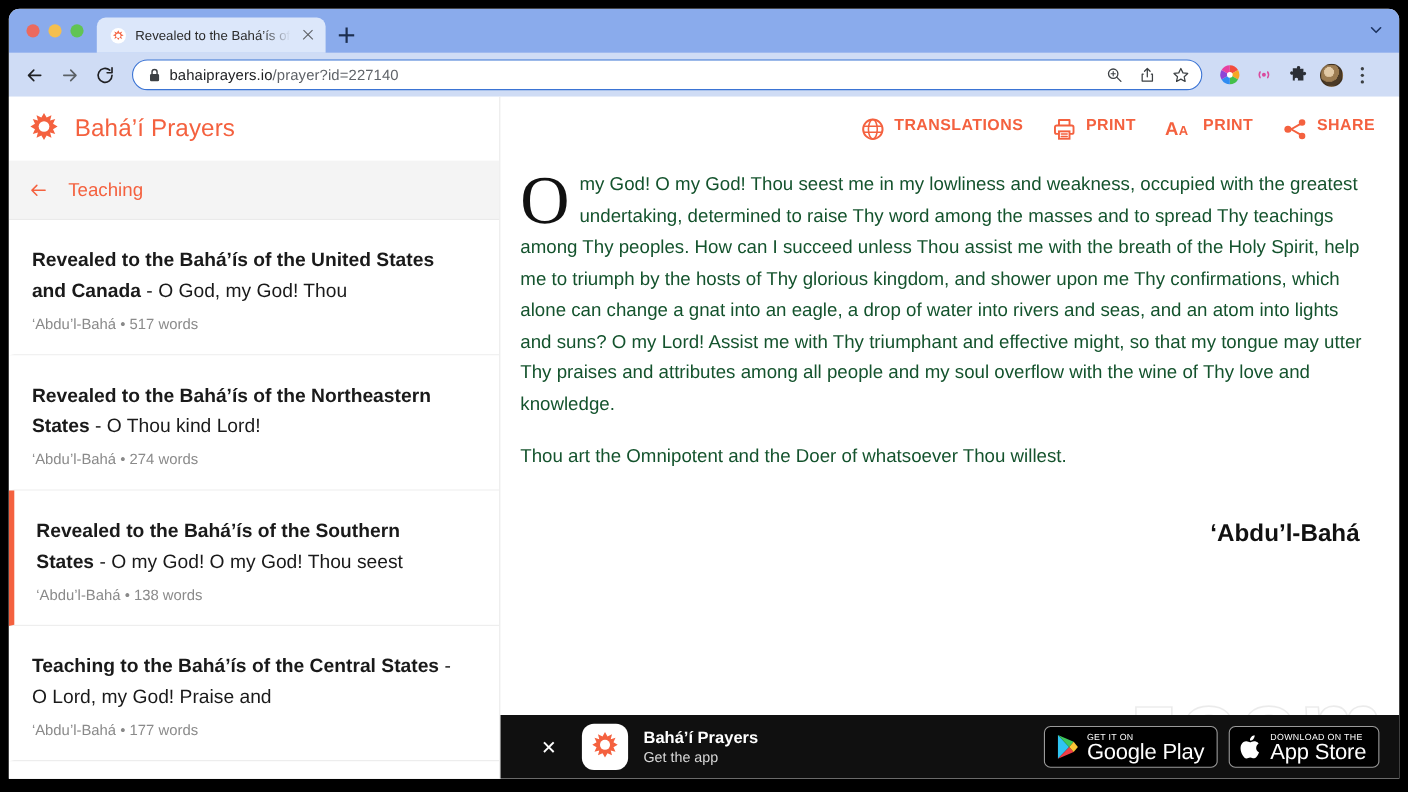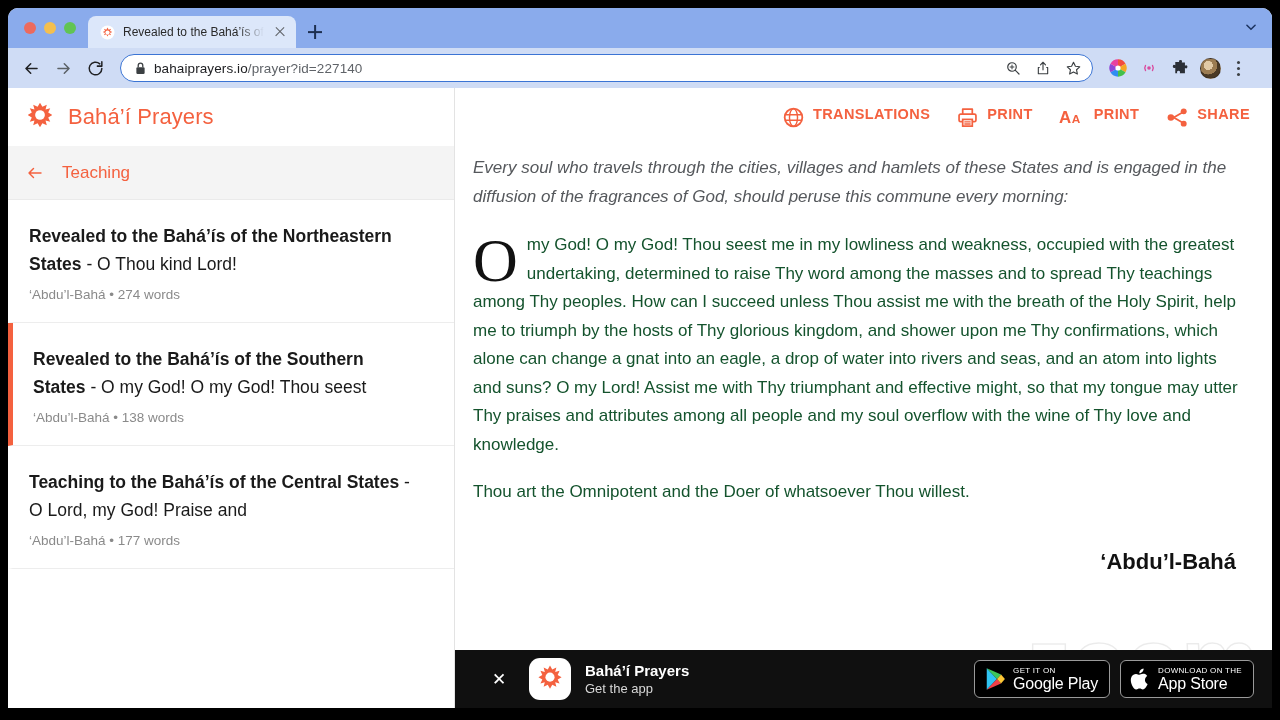--- a/index.html
+++ b/index.html
@@ -342,21 +342,21 @@
     height: 38px;
     border: 1px solid #9a9a9a;
     border-radius: 6px;
     background: #000;
     display: flex; align-items: center;
     gap: 7px;
     padding: 0 11px 0 9px;
   }
   .badge-txt { display: flex; flex-direction: column; justify-content: center; }
   .badge-small { color: #fff; font-size: 8px; line-height: 9px; letter-spacing: .3px; text-transform: uppercase; }
-  .badge-big { color: #fff; font-size: 16px; line-height: 18px; font-weight: 400; letter-spacing: -.2px; }
+  .badge-big { color: #fff; font-size: 20px; line-height: 18px; font-weight: 400; letter-spacing: -.2px; }
 </style>
 </head>
 <body>
 
 <div id="screen">
 
   <div id="browser">
 
     <div class="tabstrip">
       <div class="traffic">
@@ -478,20 +478,24 @@
 
         <div class="backbar">
           <svg width="22" height="18" viewBox="0 0 24 24">
             <path d="M20 12H4M10 6l-6 6 6 6" stroke="#f4613f" stroke-width="1.9" fill="none" stroke-linecap="round" stroke-linejoin="round"></path>
           </svg>
           <span class="backbar-label">Teaching</span>
         </div>
 
         <div class="prayer-list">
 
+          <div class="plist-item">
+            <div class="plist-title"><b>Revealed to the Bahá’ís of the United States and Canada</b><span> - O God, my God! Thou</span></div>
+            <div class="plist-meta">‘Abdu’l-Bahá • 517 words</div>
+          </div>
 
           <div class="plist-item">
             <div class="plist-title"><b>Revealed to the Bahá’ís of the Northeastern States</b><span> - O Thou kind Lord!</span></div>
             <div class="plist-meta">‘Abdu’l-Bahá • 274 words</div>
           </div>
 
           <div class="plist-item selected">
             <div class="plist-title"><b>Revealed to the Bahá’ís of the Southern States</b><span> - O my God! O my God! Thou seest</span></div>
             <div class="plist-meta">‘Abdu’l-Bahá • 138 words</div>
           </div>
@@ -541,21 +545,20 @@
               <circle cx="19" cy="5.6" r="3.1" fill="#f4613f"></circle>
               <circle cx="19" cy="18.4" r="3.1" fill="#f4613f"></circle>
               <circle cx="5.6" cy="12" r="3.4" fill="#f4613f"></circle>
             </svg>
             <span class="action-label">SHARE</span>
           </div>
 
         </div>
 
         <div class="article">
-          <p class="intro">Every soul who travels through the cities, villages and hamlets of these States and is engaged in the diffusion of the fragrances of God, should peruse this commune every morning:</p>
           <p class="body-p dropcap">O my God! O my God! Thou seest me in my lowliness and weakness, occupied with the greatest undertaking, determined to raise Thy word among the masses and to spread Thy teachings among Thy peoples. How can I succeed unless Thou assist me with the breath of the Holy Spirit, help me to triumph by the hosts of Thy glorious kingdom, and shower upon me Thy confirmations, which alone can change a gnat into an eagle, a drop of water into rivers and seas, and an atom into lights and suns? O my Lord! Assist me with Thy triumphant and effective might, so that my tongue may utter Thy praises and attributes among all people and my soul overflow with the wine of Thy love and knowledge.</p>
           <p class="body-p">Thou art the Omnipotent and the Doer of whatsoever Thou willest.</p>
           <div class="attribution">‘Abdu’l-Bahá</div>
         </div>
 
         <div class="watermark">zoom</div>
       </div>
 
       <div class="appbanner">
         <div class="banner-close">✕</div>

